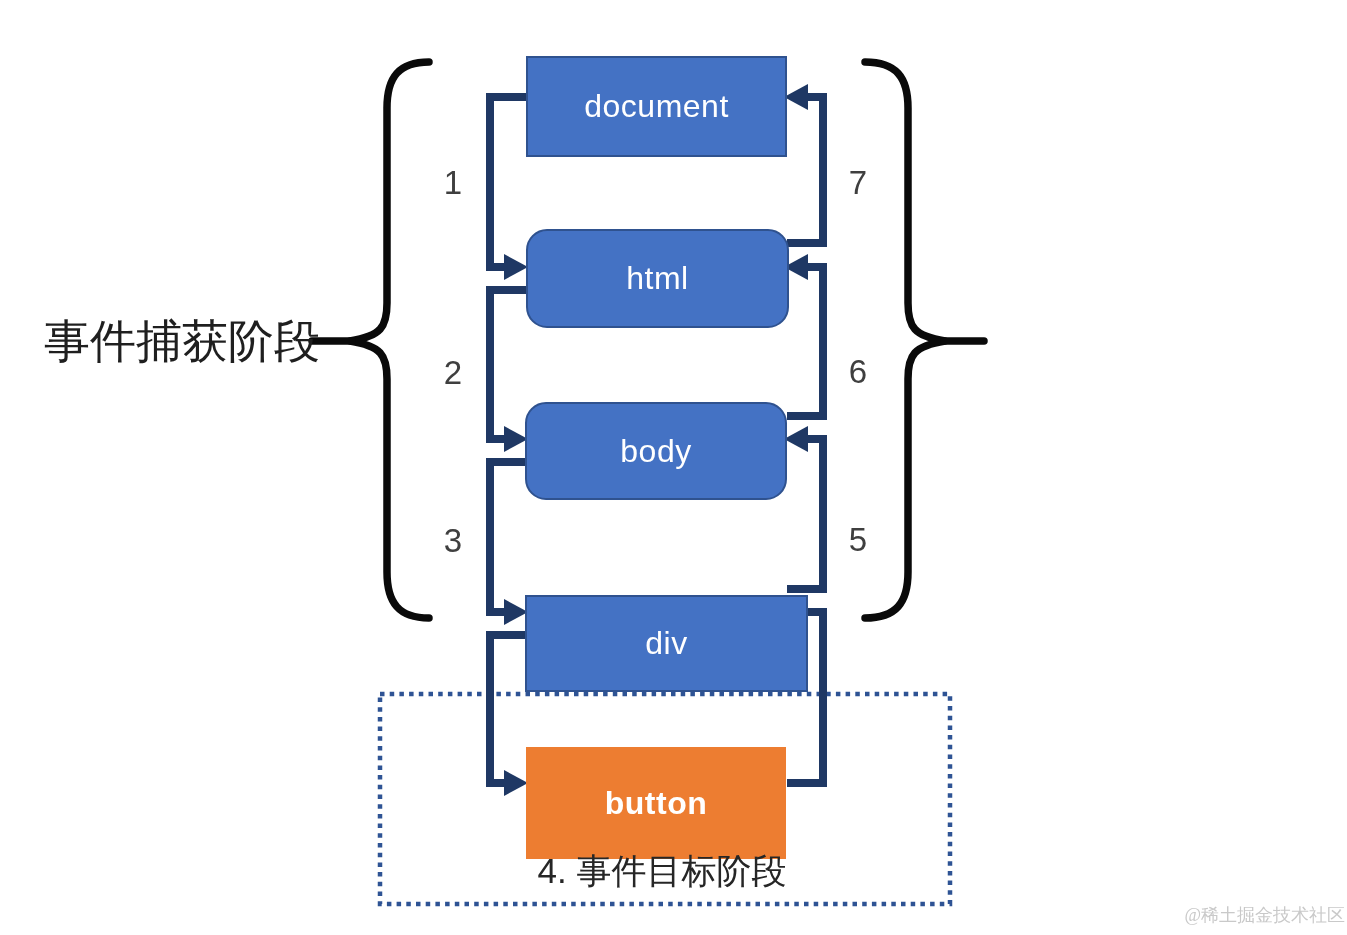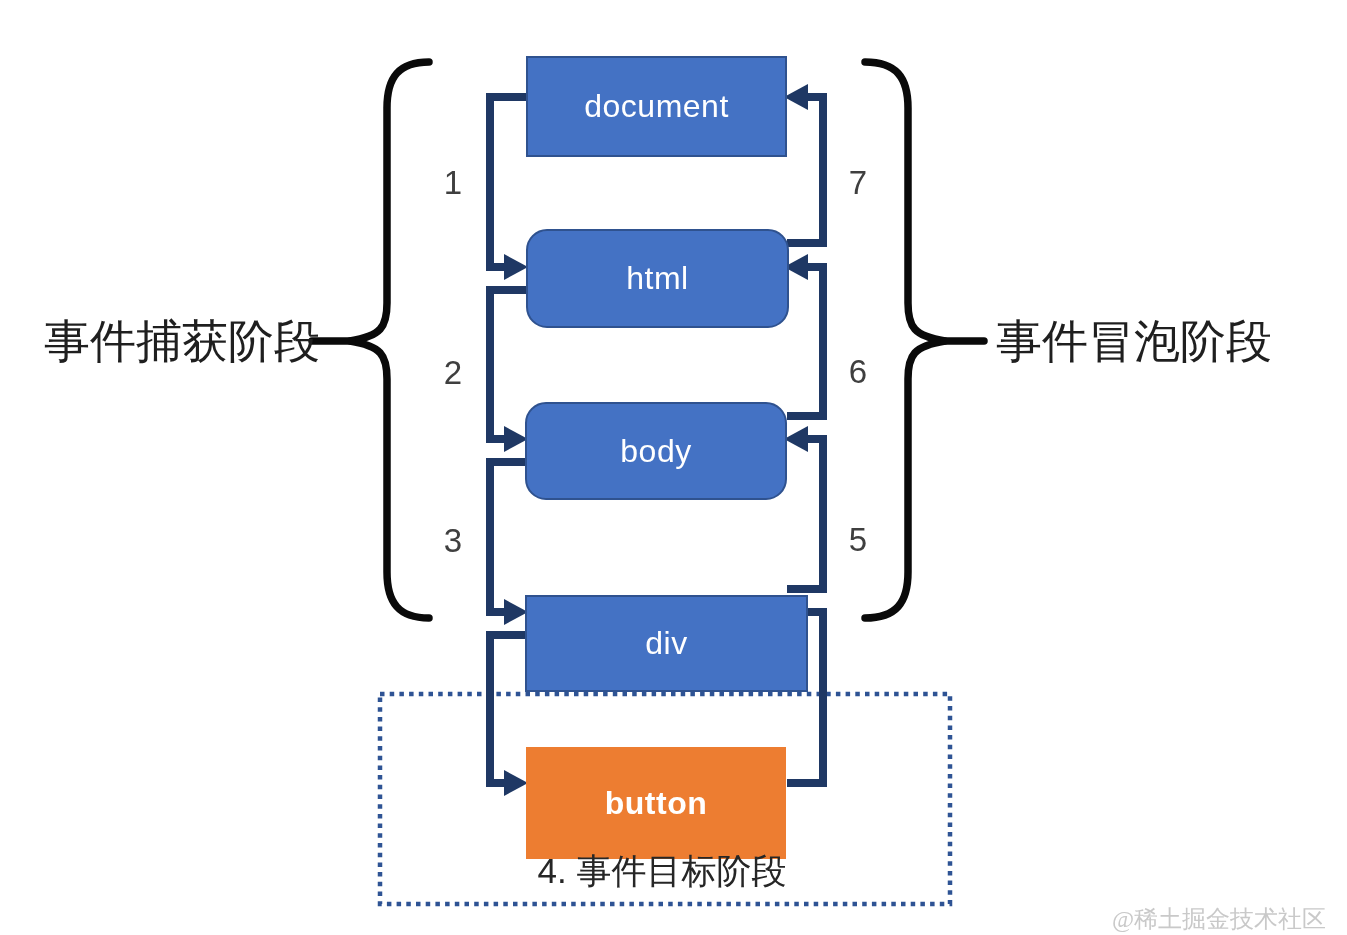--- a/index.html
+++ b/index.html
@@ -56,23 +56,23 @@
     position: absolute;
     left: 662px;
     top: 871px;
     transform: translate(-50%, -50%);
     font-size: 35px;
     color: #262626;
     white-space: nowrap;
   }
   .watermark {
     position: absolute;
-    right: 21px;
+    right: 2px;
     top: 903px;
-    font-size: 24px;
+    font-size: 18px;
     color: #c9c9c9;
     font-family: "Liberation Serif", serif;
     white-space: nowrap;
   }
 </style>
 </head>
 <body>
 
 <div class="stage">
 
@@ -131,18 +131,17 @@
   </div>
 
   <div class="step-num" style="left:453px; top:183px;">1</div>
   <div class="step-num" style="left:453px; top:373px;">2</div>
   <div class="step-num" style="left:453px; top:541px;">3</div>
   <div class="step-num" style="left:858px; top:183px;">7</div>
   <div class="step-num" style="left:858px; top:372px;">6</div>
   <div class="step-num" style="left:858px; top:540px;">5</div>
 
   <div class="phase-label" style="left:182px; top:342px;">事件捕获阶段</div>
-  <div class="phase-label" style="left:1134px; top:342px;">事件冒泡阶段</div>
   <div class="target-label">4. 事件目标阶段</div>
 
   <div class="watermark">@稀土掘金技术社区</div>
 
 </div>
 
 </body></html>

